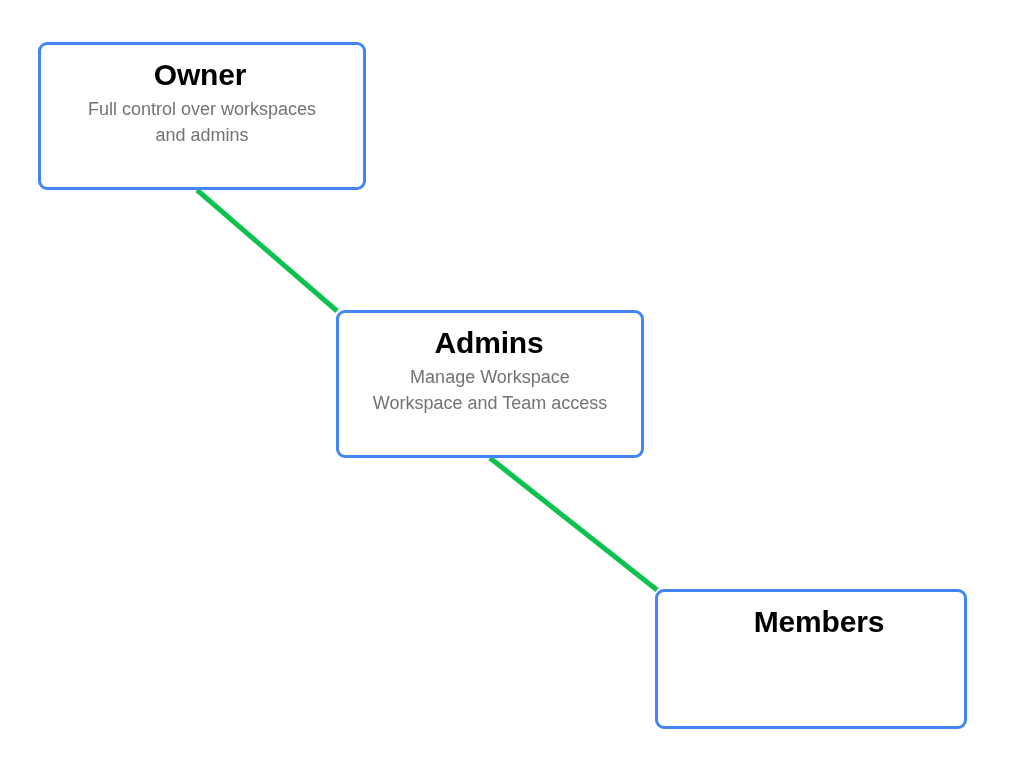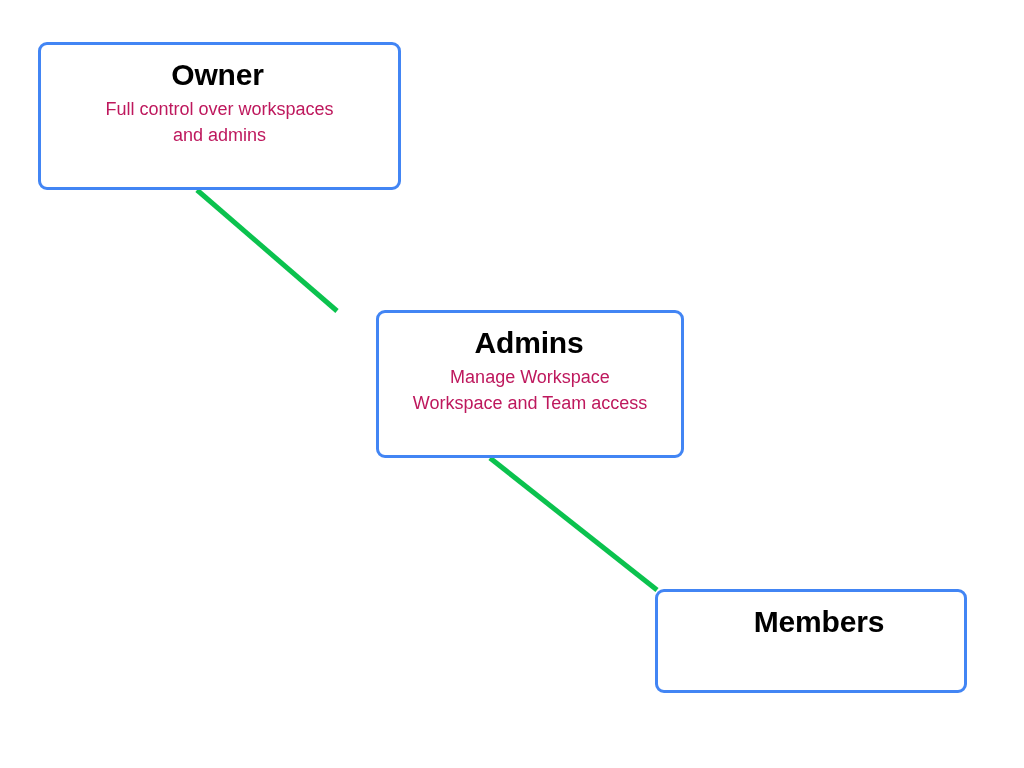--- a/index.html
+++ b/index.html
@@ -47,31 +47,31 @@
     color: #000000;
     line-height: 1.16;
     text-align: center;
     letter-spacing: -0.2px;
     margin: 0;
     padding: 0 10px;
   }
   .node-desc {
     font-size: 18px;
     font-weight: normal;
-    color: #be185d;
+    color: #737373;
     line-height: 1.45;
     text-align: center;
     margin: 3px 0 0 0;
     padding: 0 10px;
     white-space: pre-line;
   }
   
-  #node-owner   { left: 38px;  top: 42px;  width: 363px; height: 148px; }
-  #node-admins  { left: 336px; top: 310px; width: 308px; height: 148px; margin-left: 40px; }
-  #node-members { left: 655px; top: 589px; width: 312px; height: 104px; }
+  #node-owner   { left: 38px;  top: 42px;  width: 328px; height: 148px; }
+  #node-admins  { left: 336px; top: 310px; width: 308px; height: 148px; }
+  #node-members { left: 655px; top: 589px; width: 312px; height: 140px; }
 
   #node-owner   .node-title { padding-left: 6px; }
   #node-admins  .node-title { padding-left: 8px; }
   #node-members .node-title { padding-left: 26px; }
   #node-members .node-desc  { padding-left: 16px; }
 </style>
 </head>
 <body>
 
 <div id="canvas">

